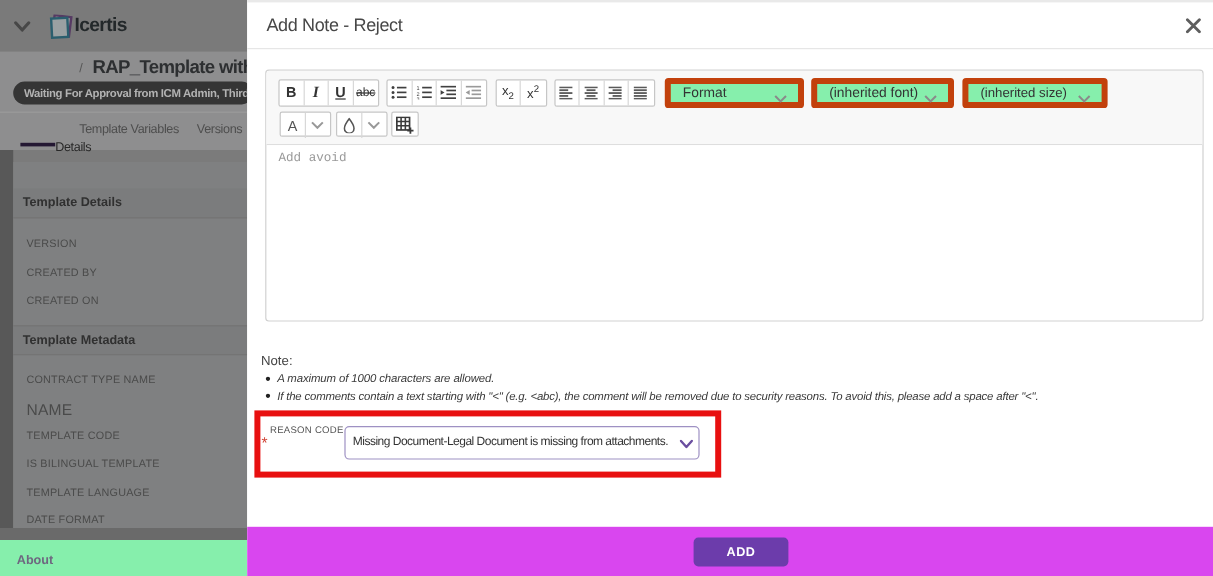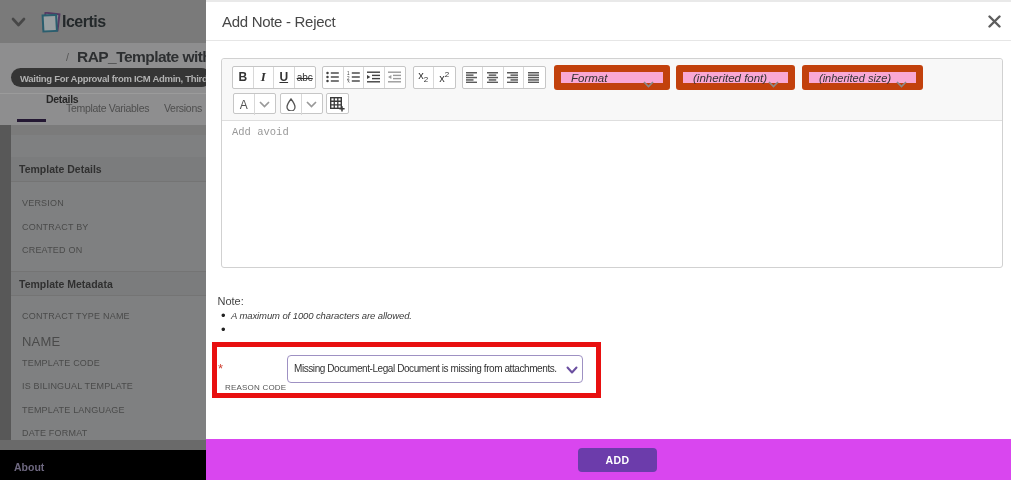--- a/index.html
+++ b/index.html
@@ -3,21 +3,21 @@
 <meta charset="utf-8">
 <style>
   * { margin:0; padding:0; box-sizing:border-box; }
   html,body { width:1011px; height:480px; overflow:hidden; }
   body { font-family:"Liberation Sans", sans-serif; }
   #stage { position:relative; width:1011px; height:480px; background:#fff; }
   .abs { position:absolute; }
   .tbgroup { position:absolute; display:flex; height:23px; background:#fff; border:1px solid #c6c6c6; border-radius:2px; }
   .tbtn { width:20.5px; height:21px; display:flex; align-items:center; justify-content:center; border-right:1px solid #d8d8d8; color:#333; }
   .tbtn:last-child { border-right:none; }
-  .tbcombo { position:absolute; height:25px; background:#f9a8d4; border:7px solid #c2410c; border-radius:3px; display:flex; align-items:center;font-style:italic; }
+  .tbcombo { position:absolute; height:25px; background:#86efac; border:5px solid #c2410c; border-radius:3px; display:flex; align-items:center; }
 </style>
 </head>
 <body>
 <div id="stage">
 
   <div class="abs" style="left:0;top:0;width:206px;height:480px;background:#7b7b7b;overflow:hidden;">
 
     <div class="abs" style="left:0;top:0;width:206px;height:43px;background:#7a7a7a;text-decoration:underline;">
 
       <svg class="abs" style="left:11px;top:17px;" width="15" height="11" viewBox="0 0 15 11">
@@ -33,48 +33,48 @@
 
     <div class="abs" style="left:0;top:43px;width:206px;height:82px;background:#8e8e8f;"></div>
     <div class="abs" style="left:14px;top:55px;font-size:10px;letter-spacing:-0.2px;color:#3a5c88;margin-top:16px;">Templates</div>
     <div class="abs" style="left:66px;top:51px;font-size:10.5px;color:#555555;">/</div>
     <div class="abs" style="left:77px;top:47.5px;font-size:15.5px;font-weight:600;letter-spacing:-0.55px;color:#2d2f31;white-space:nowrap;">RAP_Template with a</div>
     <div class="abs" style="left:11px;top:68px;width:200px;height:19px;background:#353535;border-radius:10px;overflow:hidden;">
       <div class="abs" style="left:9px;top:4.5px;font-size:9.5px;font-weight:600;letter-spacing:-0.3px;color:#b2b2b2;white-space:nowrap;">Waiting For Approval from ICM Admin, Third A</div>
     </div>
     <div class="abs" style="left:0;top:93px;width:206px;height:1px;background:#9b9b9b;"></div>
 
-    <div class="abs" style="left:18px;top:93px;font-size:10.5px;font-weight:700;letter-spacing:-0.3px;color:#282828;padding-left:28px;">Details</div>
+    <div class="abs" style="left:18px;top:117px;font-size:10.5px;font-weight:400;letter-spacing:-0.3px;color:#282828;padding-left:28px;">Details</div>
     <div class="abs" style="left:17px;top:119px;width:29px;height:2.5px;background:#241833;"></div>
     <div class="abs" style="left:66px;top:102px;font-size:10.5px;letter-spacing:-0.3px;color:#4e4e4e;">Template Variables</div>
     <div class="abs" style="left:164px;top:102px;font-size:10.5px;letter-spacing:-0.3px;color:#4e4e4e;">Versions</div>
 
     <div class="abs" style="left:0;top:125px;width:11px;height:325px;background:#585858;"></div>
 
     <div class="abs" style="left:11px;top:135px;width:195px;height:305px;background:#7f8081;">
       <div class="abs" style="left:0;top:22px;width:195px;height:25px;background:#7b7c7d;border-bottom:1px solid #747474;">
         <div class="abs" style="left:8px;top:6px;font-size:10.5px;font-weight:700;color:#303030;">Template Details</div>
       </div>
       <div class="abs" style="left:11px;top:63px;font-size:9px;color:#4a4a4a;letter-spacing:.2px;">VERSION</div>
-      <div class="abs" style="left:11px;top:87px;font-size:9px;color:#4a4a4a;letter-spacing:.2px;">CONTRACT BY</div>
+      <div class="abs" style="left:11px;top:87px;font-size:9px;color:#4a4a4a;letter-spacing:.2px;">CREATED BY</div>
       <div class="abs" style="left:11px;top:110px;font-size:9px;color:#4a4a4a;letter-spacing:.2px;">CREATED ON</div>
       <div class="abs" style="left:0;top:136px;width:195px;height:25px;background:#7b7c7d;border-top:1px solid #747474;border-bottom:1px solid #747474;">
         <div class="abs" style="left:8px;top:6px;font-size:10.5px;font-weight:700;color:#303030;">Template Metadata</div>
       </div>
       <div class="abs" style="left:11px;top:176px;font-size:9px;color:#4a4a4a;letter-spacing:.2px;">CONTRACT TYPE NAME</div>
       <div class="abs" style="left:11px;top:199px;font-size:13px;color:#4a4a4a;letter-spacing:.2px;">NAME</div>
       <div class="abs" style="left:11px;top:223px;font-size:9px;color:#4a4a4a;letter-spacing:.2px;">TEMPLATE CODE</div>
       <div class="abs" style="left:11px;top:246px;font-size:9px;color:#4a4a4a;letter-spacing:.2px;">IS BILINGUAL TEMPLATE</div>
       <div class="abs" style="left:11px;top:270px;font-size:9px;color:#4a4a4a;letter-spacing:.2px;">TEMPLATE LANGUAGE</div>
       <div class="abs" style="left:11px;top:293px;font-size:9px;color:#4a4a4a;letter-spacing:.2px;">DATE FORMAT</div>
     </div>
 
     <div class="abs" style="left:0;top:440px;width:206px;height:10px;background:#6a6a6a;"></div>
 
-    <div class="abs" style="left:0;top:450px;width:226px;height:30px;background:#000000;">
+    <div class="abs" style="left:0;top:450px;width:226px;height:30px;background:#86efac;">
       <div class="abs" style="left:14px;top:11px;font-size:10.5px;font-weight:700;color:#6e6880;">About</div>
     </div>
   </div>
 
   <div class="abs" style="left:206px;top:0;width:805px;height:480px;background:#fff;">
     <div class="abs" style="left:0;top:0;width:805px;height:2px;background:#e9e9e9;"></div>
 
     <div class="abs" style="left:16px;top:13px;font-size:15px;letter-spacing:-0.3px;color:#474747;">Add Note - Reject</div>
     <svg class="abs" style="left:782px;top:15px;" width="13" height="13" viewBox="0 0 13 13">
       <path d="M1.5 1.5 L11.5 11.5 M11.5 1.5 L1.5 11.5" stroke="#5e5e5e" stroke-width="2.4" stroke-linecap="round"></path>
@@ -253,23 +253,24 @@
             </div>
         </div>
       </div>
       <div class="abs" style="left:10px;top:67px;font-size:10.5px;font-family:'Liberation Mono',monospace;color:#999;">Add avoid</div>
     </div>
 
     <div class="abs" style="left:11.5px;top:295px;font-size:11px;color:#444;">Note:</div>
     <div class="abs" style="left:15px;top:307.5px;font-size:13px;color:#222;">•</div>
     <div class="abs" style="left:25px;top:310px;font-size:9.5px;font-style:italic;color:#3a3a3a;white-space:nowrap;letter-spacing:-0.1px;">A maximum of 1000 characters are allowed.</div>
     <div class="abs" style="left:15px;top:322px;font-size:13px;color:#222;">•</div>
+    <div class="abs" style="left:25px;top:324.5px;font-size:9.5px;font-style:italic;color:#3a3a3a;white-space:nowrap;letter-spacing:-0.15px;">If the comments contain a text starting with "&lt;" (e.g. &lt;abc), the comment will be removed due to security reasons. To avoid this, please add a space after "&lt;".</div>
 
     <div class="abs" style="left:12px;top:361px;font-size:13px;color:#cf4436;">*</div>
-    <div class="abs" style="left:19px;top:383px;font-size:8px;color:#555;letter-spacing:.2px;">REASON CODE</div>
+    <div class="abs" style="left:19px;top:354px;font-size:8px;color:#555;letter-spacing:.2px;">REASON CODE</div>
     <div class="abs" style="left:81px;top:355px;width:296px;height:28px;border:1.5px solid #9e91c3;border-radius:4px;background:#fff;">
       <div class="abs" style="left:6px;top:7px;font-size:10px;color:#333;white-space:nowrap;letter-spacing:-0.42px;">Missing Document-Legal Document is missing from attachments.</div>
       <svg class="abs" style="left:278px;top:10px;" width="12" height="8" viewBox="0 0 12 8">
         <path d="M1.5 1.5 L6 6.5 L10.5 1.5" fill="none" stroke="#6b4fa0" stroke-width="2" stroke-linecap="round" stroke-linejoin="round"></path>
       </svg>
     </div>
 
     <div class="abs" style="left:6px;top:342px;width:389px;height:56px;border:5px solid #e81010;"></div>
 
     <div class="abs" style="left:0;top:439px;width:805px;height:41px;background:#d946ef;">

